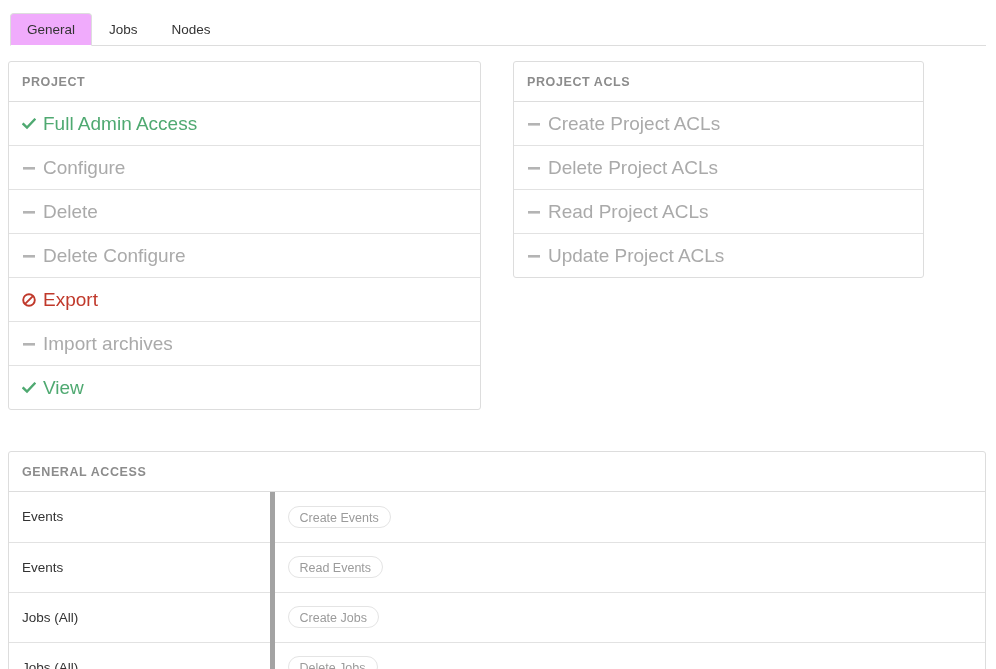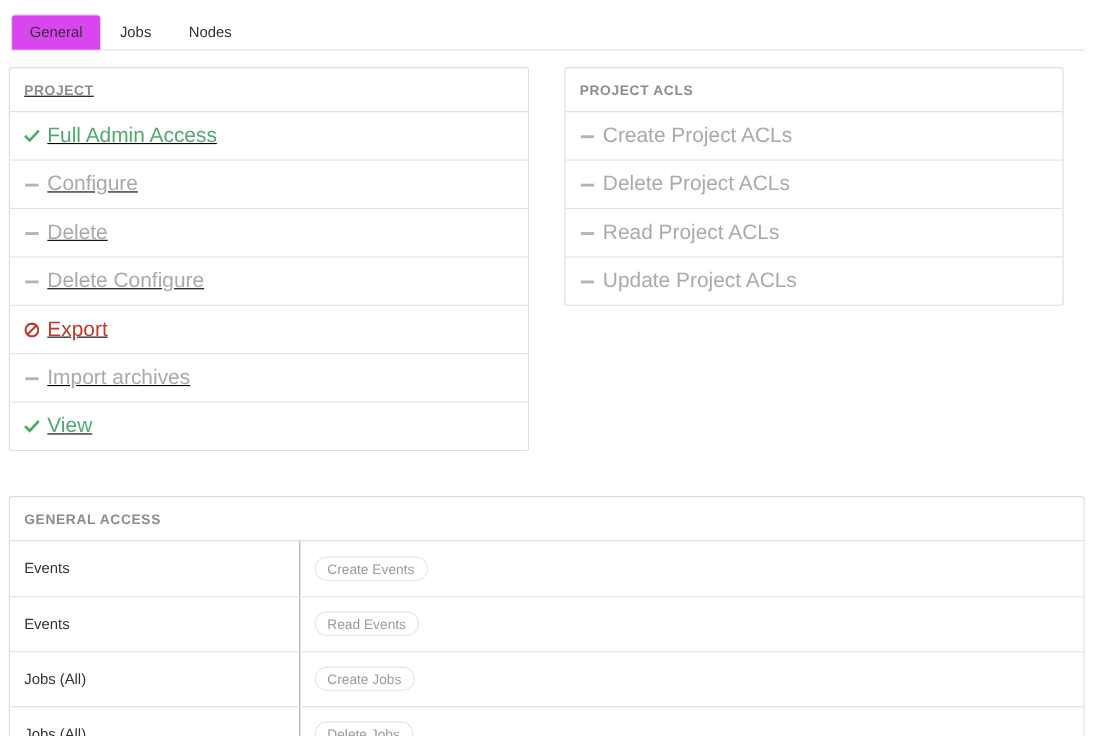--- a/index.html
+++ b/index.html
@@ -37,21 +37,21 @@
     line-height: 1;
     color: #333;
     padding: 9px 16px 9px 16px;
     margin-bottom: -1px;
     border: 1px solid transparent;
     border-radius: 4px 4px 0 0;
     cursor: pointer;
     white-space: nowrap;
   }
   .tab.active {
-    background: #d946ef;
+    background: #f0abfc;
     border-color: #ddd;
     border-bottom-color: #ffffff;
     color: #333;
   }
 
   
   .panel {
     position: absolute;
     border: 1px solid #dddddd;
     border-radius: 3px;
@@ -81,33 +81,33 @@
   .list-item:last-child { border-bottom: none; }
 
   .list-item.allowed { color: #4fa971; }
   .list-item.denied  { color: #c0392b; }
   .list-item.neutral { color: #aaaaaa; }
 
   .ic { display: inline-block; flex: 0 0 auto; line-height: 1; }
   .ic svg { display: block; }
 
   
-  #panel-project    { left: 8px;   top: 61px;  width: 473px; text-decoration: underline; }
-  #panel-project-acls { left: 513px; top: 61px;  width: 454px; }
+  #panel-project    { left: 8px;   top: 61px;  width: 473px; }
+  #panel-project-acls { left: 513px; top: 61px;  width: 411px; }
   #panel-general    { left: 8px;   top: 451px; width: 978px; }
 
   
   table.gtable {
     width: 100%;
     border-collapse: collapse;
     table-layout: fixed;
   }
   table.gtable td {
     border-bottom: 1px solid #e2e2e2;
-    border-right: 1px solid #a3a3a3;
+    border-right: 5px solid #a3a3a3;
     padding: 0 13px;
     height: 50px;
     vertical-align: middle;
     font-size: 13.5px;
     color: #333;
   }
   table.gtable td.col-perm { border-right: none; }
   table.gtable tr:last-child td { border-bottom: 1px solid #e2e2e2; }
   .col-res { width: 263px; }
 

